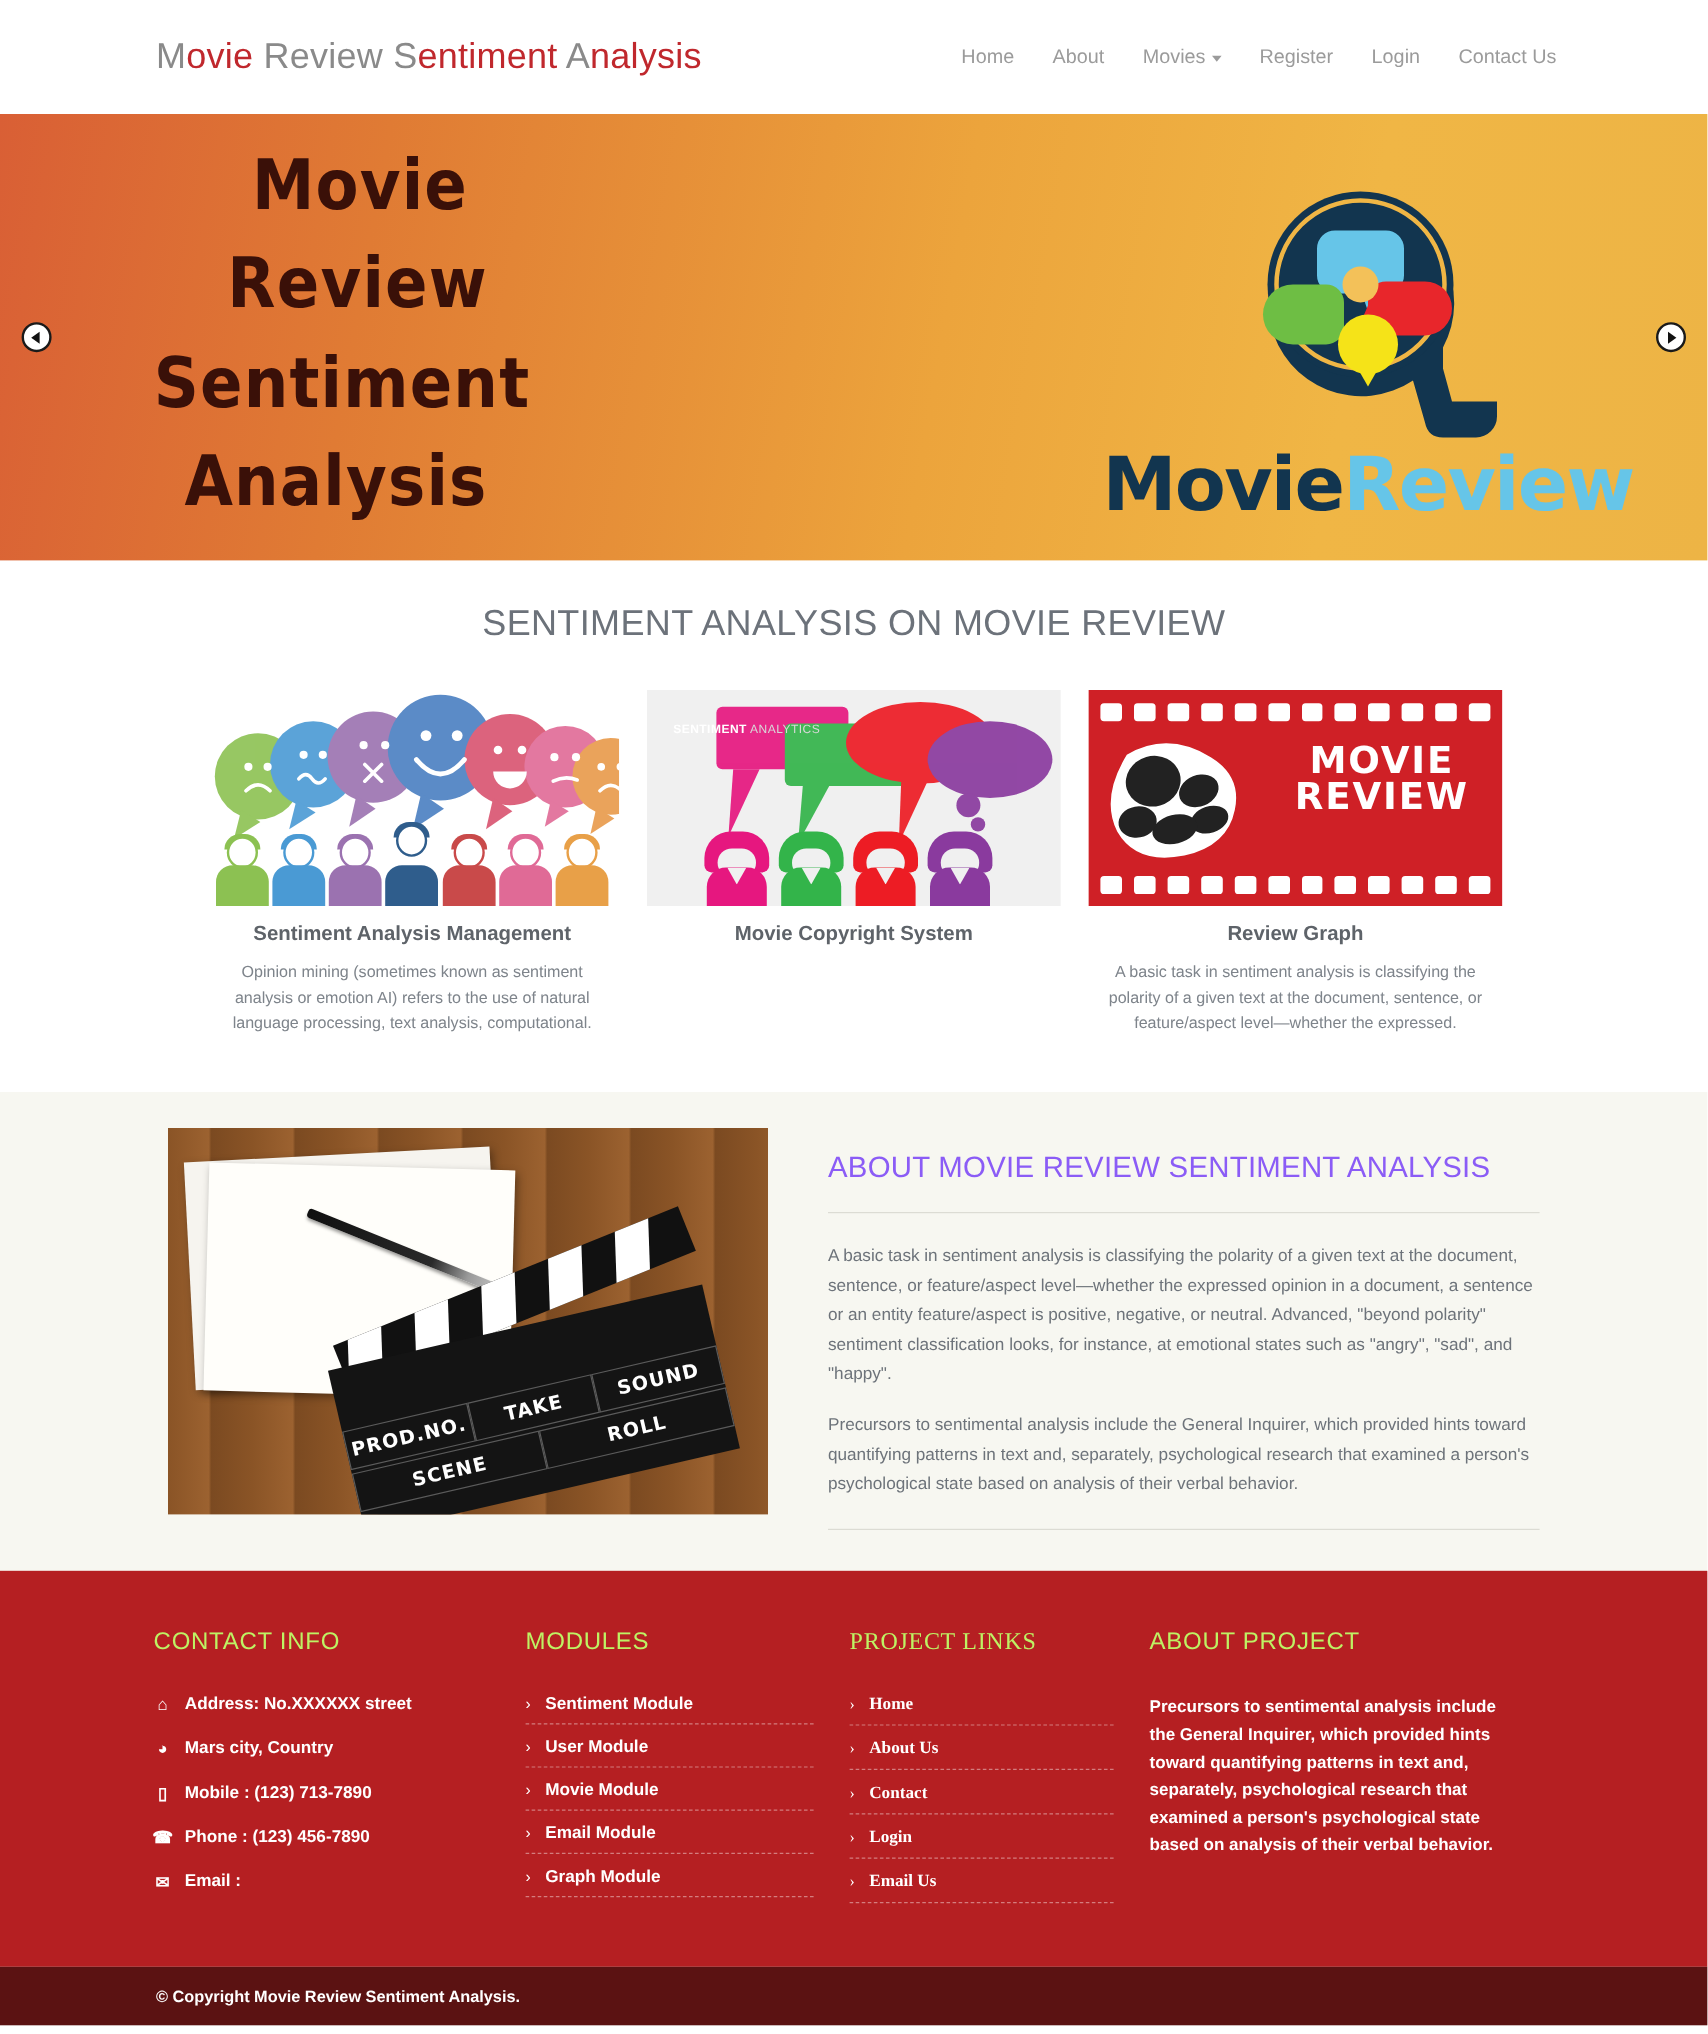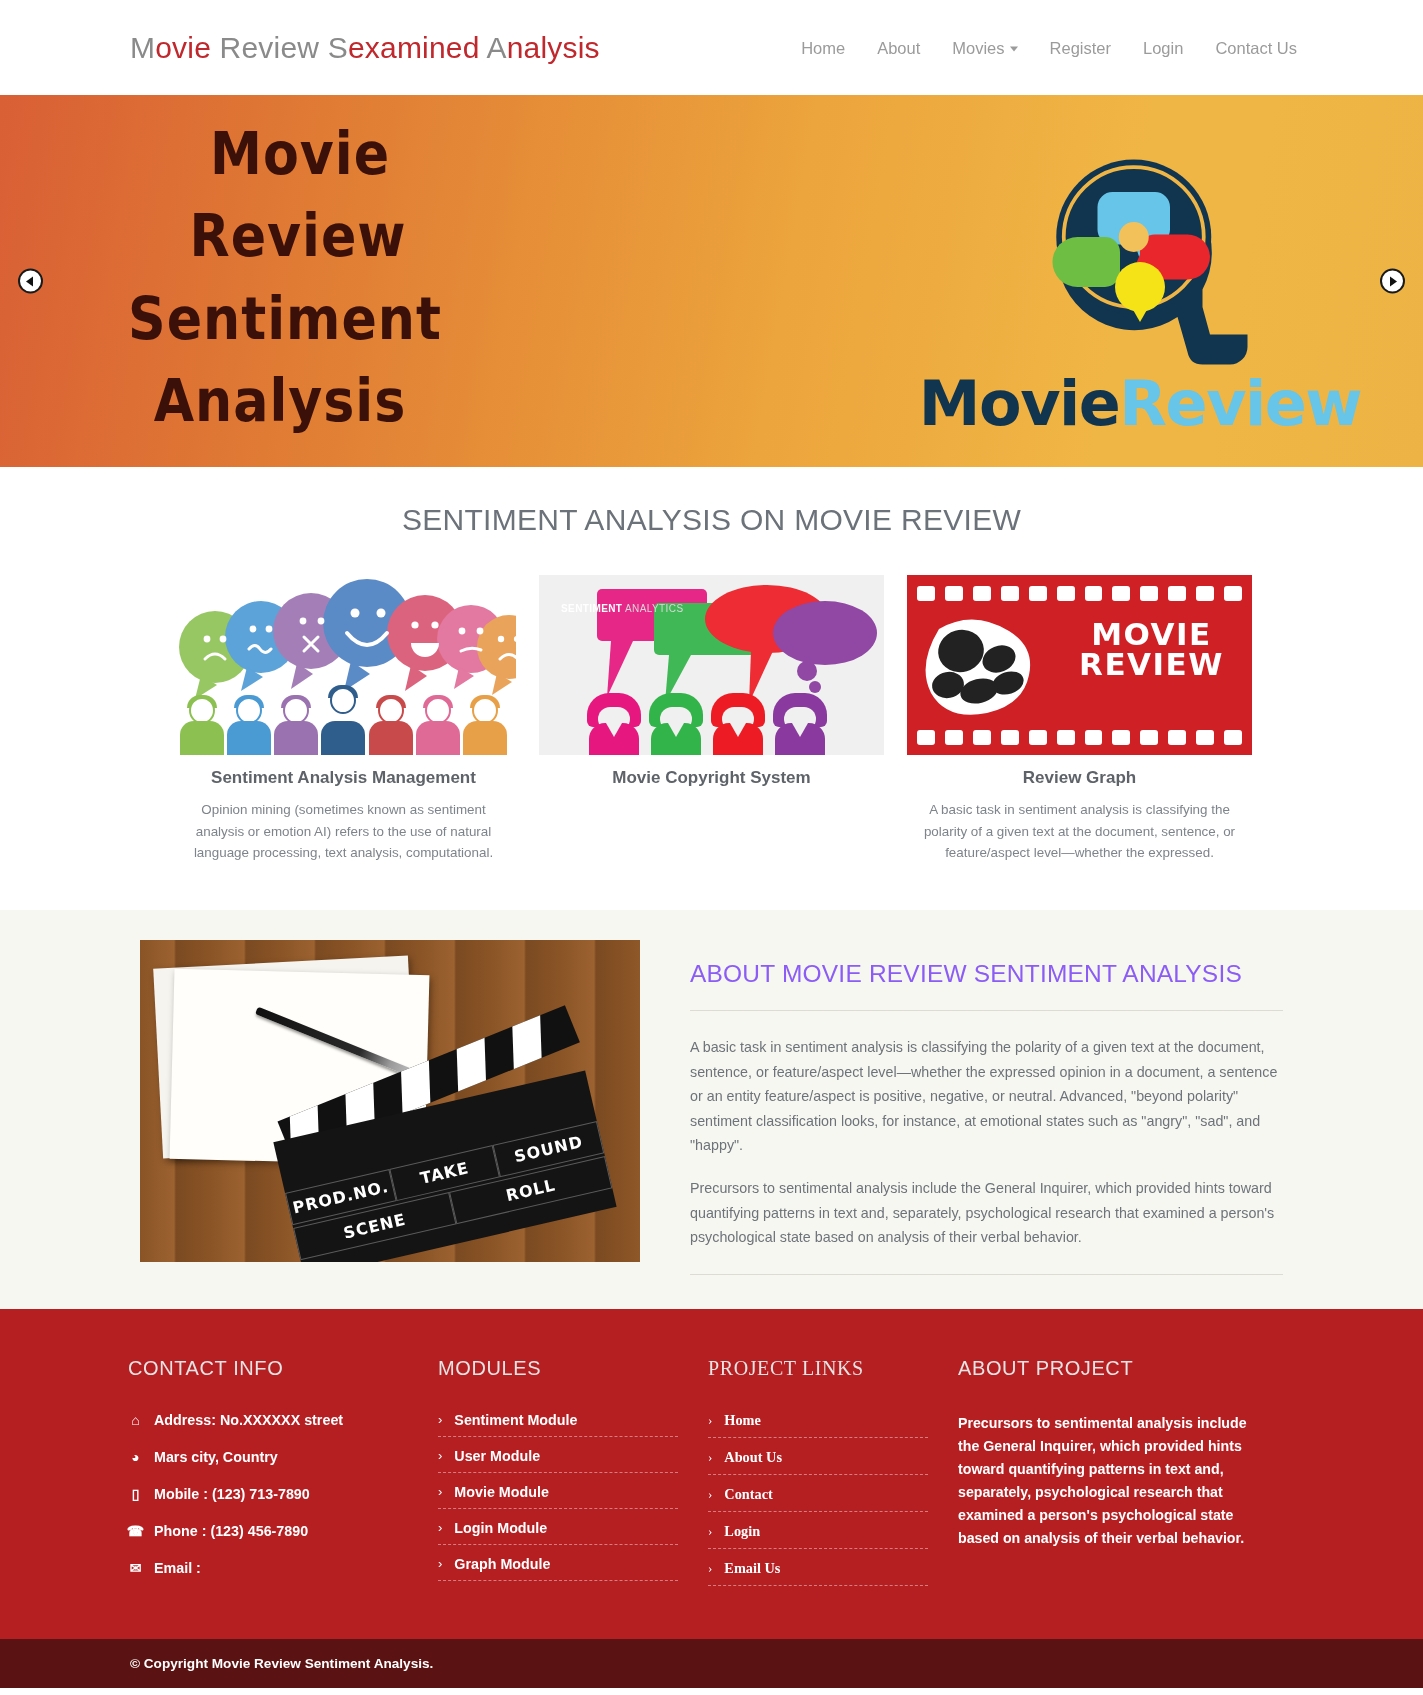--- a/index.html
+++ b/index.html
@@ -285,21 +285,21 @@
   .footer-inner{
     display:flex;
     padding:0 128px;
     gap:0;
   }
   .fcol{flex:1;padding-right:30px;}
   .fcol:nth-child(1){flex:0 0 310px;}
   .fcol:nth-child(2){flex:0 0 270px;}
   .fcol:nth-child(3){flex:0 0 250px;font-family:Liberation Serif, serif;}
   .fcol h4{
-    font-size:20px;font-weight:400;letter-spacing:.6px;color:#e5e5e5;
+    font-size:20px;font-weight:400;letter-spacing:.6px;color:#bef264;
     margin-bottom:32px;
   }
   .contact-line{
     display:flex;align-items:center;gap:11px;
     font-size:14.3px;font-weight:700;margin-bottom:21px;color:#fff;
   }
   .contact-line .ico{width:15px;display:inline-flex;justify-content:center;font-size:14px;}
   .flink{
     display:block;
     border-bottom:1px dashed rgba(255,255,255,.42);
@@ -319,21 +319,21 @@
   }
   .copyright p{
     padding-left:130px;font-size:13.6px;font-weight:700;color:#fff;
   }
 </style>
 </head>
 <body>
 
 <header class="site-header">
   <div class="brand">
-    <span class="g">M</span><span class="r">ovie </span><span class="g">R</span><span class="g">eview </span><span class="g">S</span><span class="r">examined </span><span class="g">A</span><span class="r">nalysis</span>
+    <span class="g">M</span><span class="r">ovie </span><span class="g">R</span><span class="g">eview </span><span class="g">S</span><span class="r">entiment </span><span class="g">A</span><span class="r">nalysis</span>
   </div>
 
   <nav class="main-nav">
     <a href="#">
         <span>Home</span>
       </a>
     <a href="#">
         <span>About</span>
       </a>
     <a href="#">
@@ -660,21 +660,21 @@
         </div>
       <div class="flink">
           <a href="#">
             <span class="chev">›</span>
             <span>Movie Module</span>
           </a>
         </div>
       <div class="flink">
           <a href="#">
             <span class="chev">›</span>
-            <span>Login Module</span>
+            <span>Email Module</span>
           </a>
         </div>
       <div class="flink">
           <a href="#">
             <span class="chev">›</span>
             <span>Graph Module</span>
           </a>
         </div>
     </div>
 

